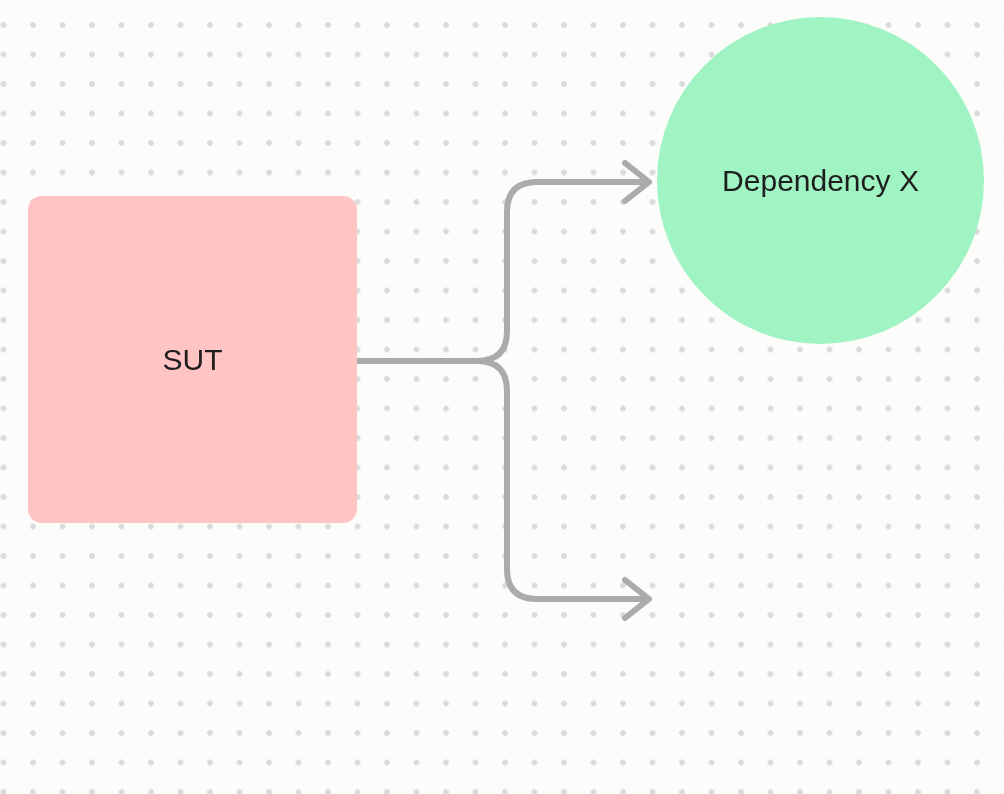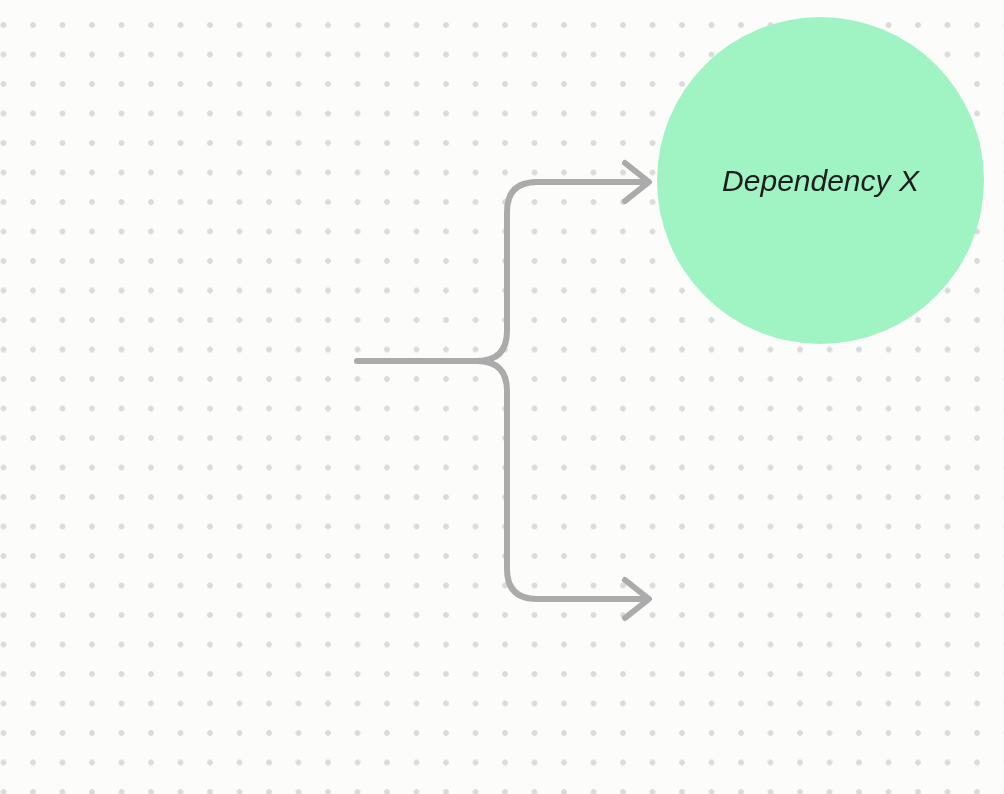--- a/index.html
+++ b/index.html
@@ -40,21 +40,20 @@
   }
   .node {
     position: absolute;
     display: flex;
     align-items: center;
     justify-content: center;
     font-size: 30px;
     line-height: 1.2;
     color: #1E1E1E;
     user-select: none;
-    font-style: italic;
   }
   .node-rect {
     left: 28px;
     top: 196px;
     width: 329px;
     height: 327px;
     border-radius: 14px;
   }
   .node-circle {
     width: 327px;
@@ -73,19 +72,22 @@
     <g>
       <path class="edge" d="M 357 361 L 477 361 Q 507 361 507 331 L 507 212 Q 507 182 537 182 L 645 182" stroke="#ABABAB"></path>
       <path class="edge" d="M 625 163 L 649 182 L 625 201" stroke="#ABABAB"></path>
     </g>
     <g>
       <path class="edge" d="M 477 361 Q 507 361 507 391 L 507 569 Q 507 599 537 599 L 645 599" stroke="#ABABAB"></path>
       <path class="edge" d="M 625 580 L 649 599 L 625 618" stroke="#ABABAB"></path>
     </g>
   </svg>
 
+  <div class="node node-rect" id="node-sut" style="background-color: rgb(255, 196, 196); color: rgb(30, 30, 30);">
+    <span>SUT</span>
+  </div>
 
   <div class="node node-circle" id="node-dep-x" style="background-color: rgb(160, 243, 195); color: rgb(30, 30, 30);">
     <span>Dependency X</span>
   </div>
 
 
 </div>
 
 </body></html>

